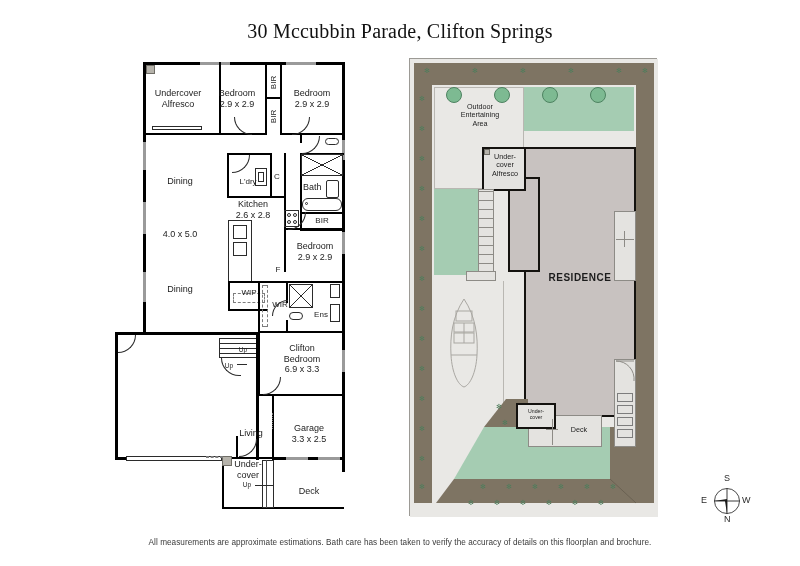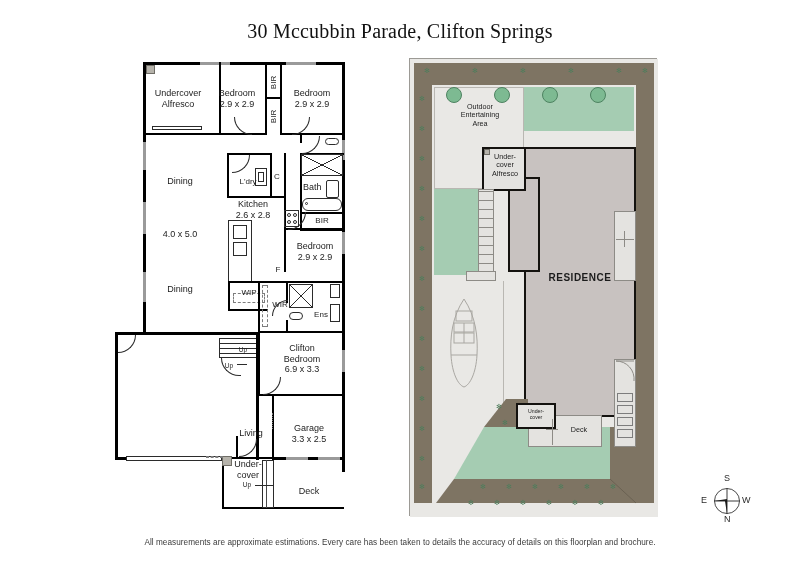--- a/index.html
+++ b/index.html
@@ -411,15 +411,15 @@
       <path d="M0 13 L26 13" stroke="#3a3a3a" stroke-width="1"></path>
       <path d="M13 13 L13 26 L11 13 Z" fill="#1a1a1a"></path>
       <path d="M13 13 L0 13 L13 11 Z" fill="#1a1a1a"></path>
     </svg>
     <div class="ltr" style="left:30px;top:3px;">S</div>
     <div class="ltr" style="left:30px;top:44px;">N</div>
     <div class="ltr" style="left:7px;top:25px;">E</div>
     <div class="ltr" style="left:48px;top:25px;">W</div>
   </div>
 
-  <div class="disclaimer">All measurements are approximate estimations. Every care has been taken to details the accuracy of details on this floorplan and brochure.</div>
+  <div class="disclaimer">All measurements are approximate estimations. Bath care has been taken to verify the accuracy of details on this floorplan and brochure.</div>
 
 </div>
 
 </body></html>

